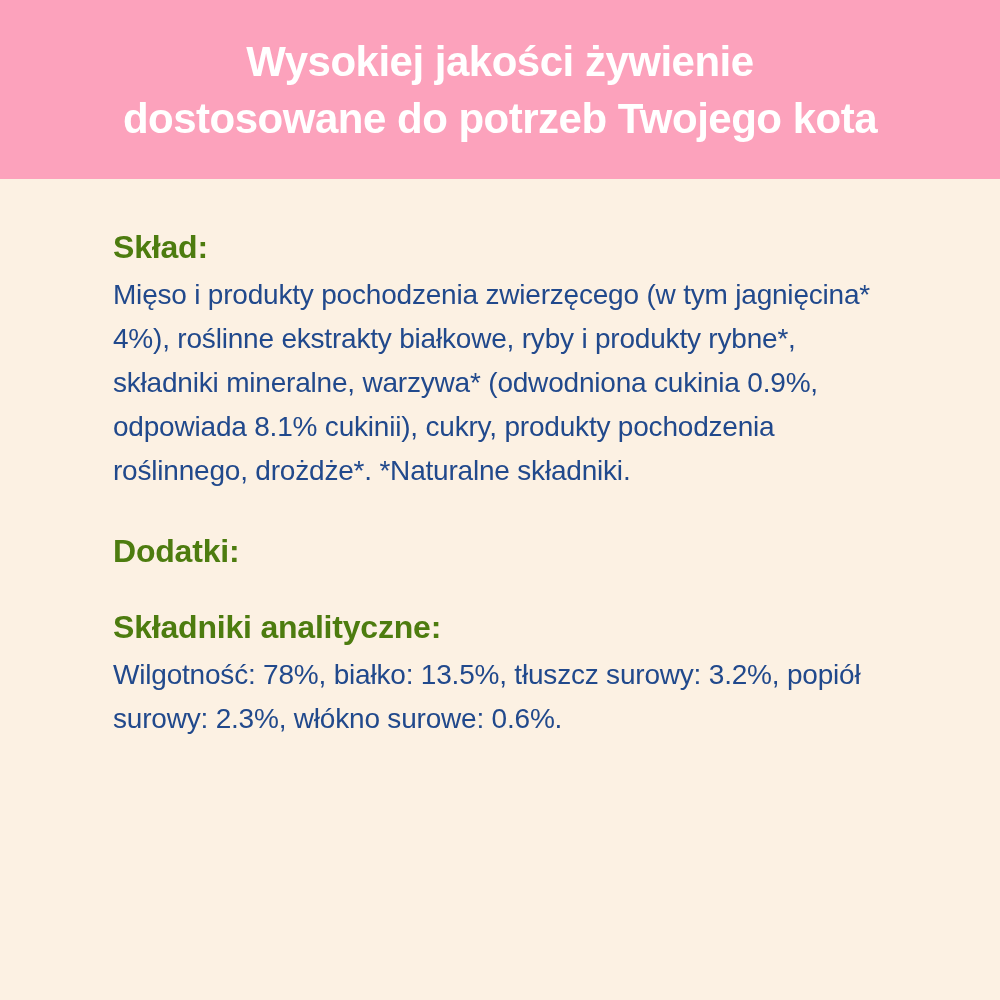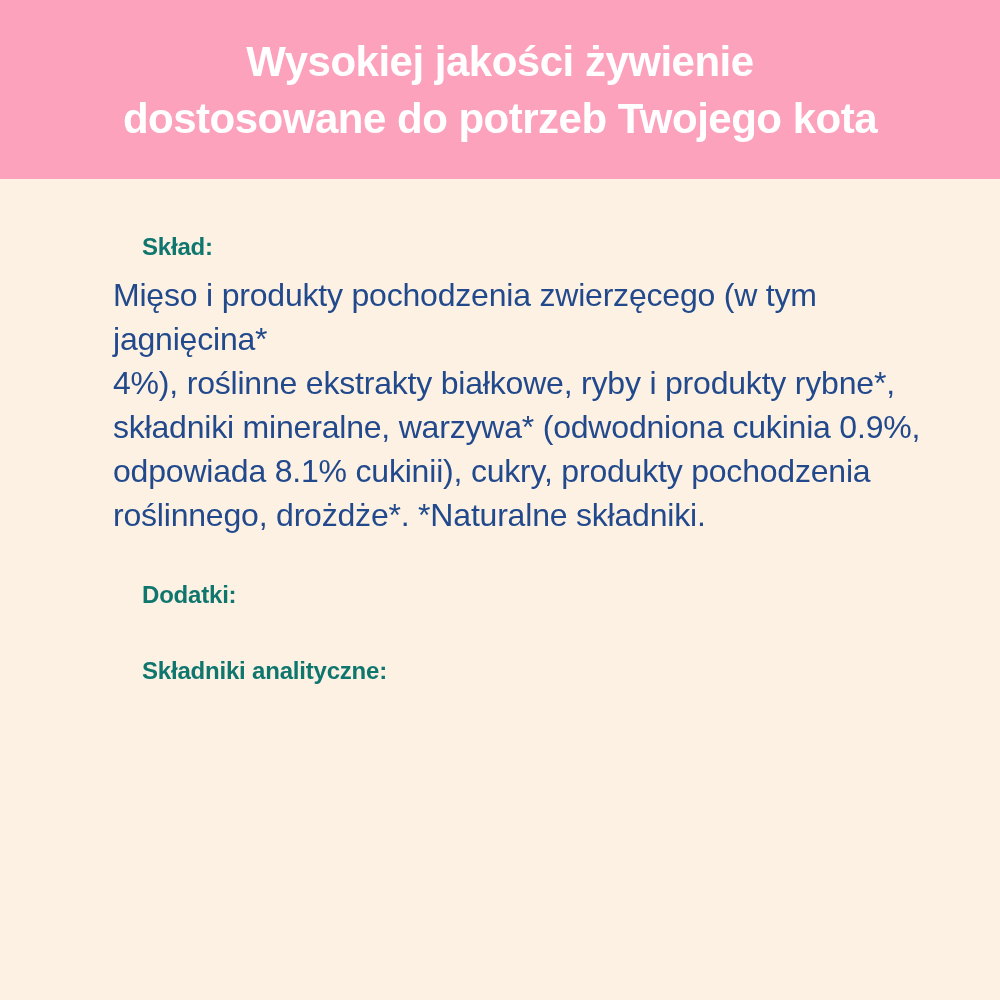--- a/index.html
+++ b/index.html
@@ -30,30 +30,29 @@
     white-space: pre-line;
   }
   .content {
     width: 1000px;
     height: 807px;
     background: #FCF1E3;
     padding: 50px 60px 0 113px;
   }
   .section { margin-bottom: 40px; }
   .section-heading {
-    font-size: 24px;
+    font-size: 32px;
     line-height: 36px;
     font-weight: bold;
-    color: #0f766e;
+    color: #4d7c0f;
     margin-bottom: 8px;
     letter-spacing: -0.2px;
-    margin-left: 29px;
   }
   .section-text {
-    font-size: 32px;
+    font-size: 28px;
     line-height: 44px;
     font-weight: normal;
     color: #21498C;
     white-space: pre-line;
     letter-spacing: -0.2px;
     max-width: 830px;
   }
 </style>
 </head>
 <body>
@@ -75,17 +74,19 @@
 odpowiada 8.1% cukinii), cukry, produkty pochodzenia
 roślinnego, drożdże*. *Naturalne składniki.</p>
     </section>
 
     <section class="section">
       <h2 class="section-heading">Dodatki:</h2>
     </section>
 
     <section class="section">
       <h2 class="section-heading">Składniki analityczne:</h2>
+      <p class="section-text">Wilgotność: 78%, białko: 13.5%, tłuszcz surowy: 3.2%, popiół
+surowy: 2.3%, włókno surowe: 0.6%.</p>
     </section>
 
   </main>
 
 </div>
 
 </body></html>

